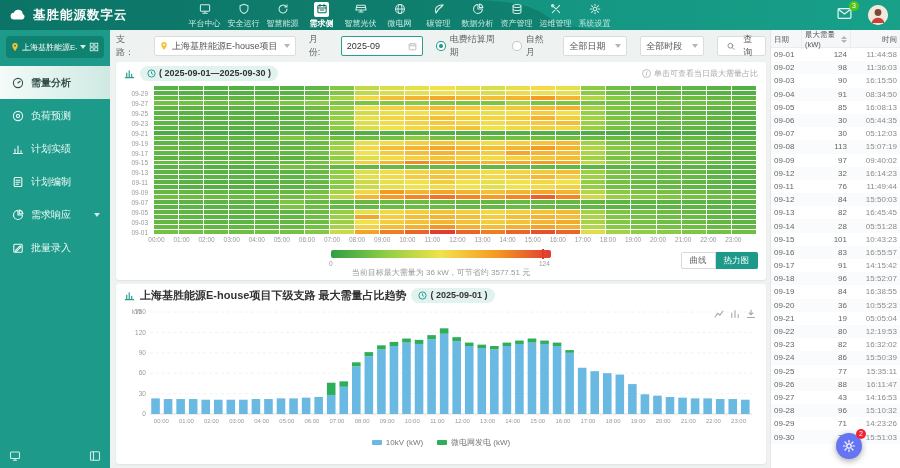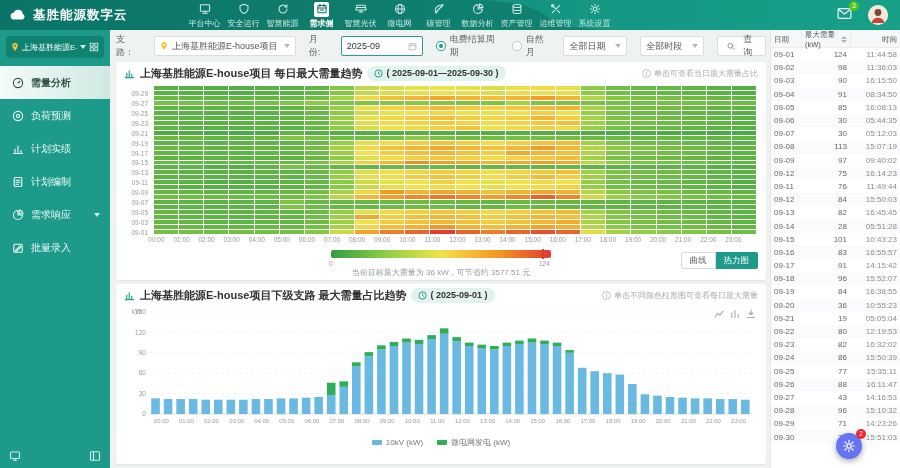--- a/index.html
+++ b/index.html
@@ -365,21 +365,20 @@
           </svg>
         <span>查询</span>
       </button>
     </div>
 
     <section class="card heatmap-card">
       <div class="card-hd">
         <svg class="t-icon" viewBox="0 0 12 12">
             <path d="M1.5 10.5h9M3 10.5V5.5M5.7 10.5V3M8.4 10.5V7"></path>
           </svg>
-        <span>上海基胜能源E-house项目 每日最大需量趋势</span>
         <span class="badge-date">
           <svg viewBox="0 0 10 10">
               <circle cx="5" cy="5" r="4"></circle>
               <path d="M5 2.8V5l1.6 1"></path>
             </svg>
           <span>( 2025-09-01—2025-09-30 )</span>
         </span>
         <span class="hd-hint">
           <span class="info-i"></span>
           <span>单击可查看当日最大需量占比</span>
@@ -1169,24 +1168,20 @@
         <svg class="t-icon" viewBox="0 0 12 12">
             <path d="M1.5 10.5h9M3 10.5V5.5M5.7 10.5V3M8.4 10.5V7"></path>
           </svg>
         <span>上海基胜能源E-house项目下级支路 最大需量占比趋势</span>
         <span class="badge-date">
           <svg viewBox="0 0 10 10">
               <circle cx="5" cy="5" r="4"></circle>
               <path d="M5 2.8V5l1.6 1"></path>
             </svg>
           <span>( 2025-09-01 )</span>
-        </span>
-        <span class="hd-hint">
-          <span class="info-i"></span>
-          <span>单击不同颜色柱形图可查看每日最大需量</span>
         </span>
       </div>
       <div class="bar-toolbar">
         <svg viewBox="0 0 10 10">
             <path d="M1 8l2.6-3.6 2.3 1.8L9 2"></path>
           </svg>
         <svg viewBox="0 0 10 10">
             <path d="M1.8 8.5V4M5 8.5V1.5M8.2 8.5V5.5"></path>
           </svg>
         <svg viewBox="0 0 10 10">
@@ -1368,21 +1363,21 @@
           <div class="td-num">113</div>
           <div class="td-time">15:07:19</div>
         </div>
         <div class="trow">
           <div>09-09</div>
           <div class="td-num">97</div>
           <div class="td-time">09:40:02</div>
         </div>
         <div class="trow">
           <div>09-12</div>
-          <div class="td-num">75</div>
+          <div class="td-num">32</div>
           <div class="td-time">16:14:23</div>
         </div>
         <div class="trow">
           <div>09-11</div>
           <div class="td-num">76</div>
           <div class="td-time">11:49:44</div>
         </div>
         <div class="trow">
           <div>09-12</div>
           <div class="td-num">84</div>

